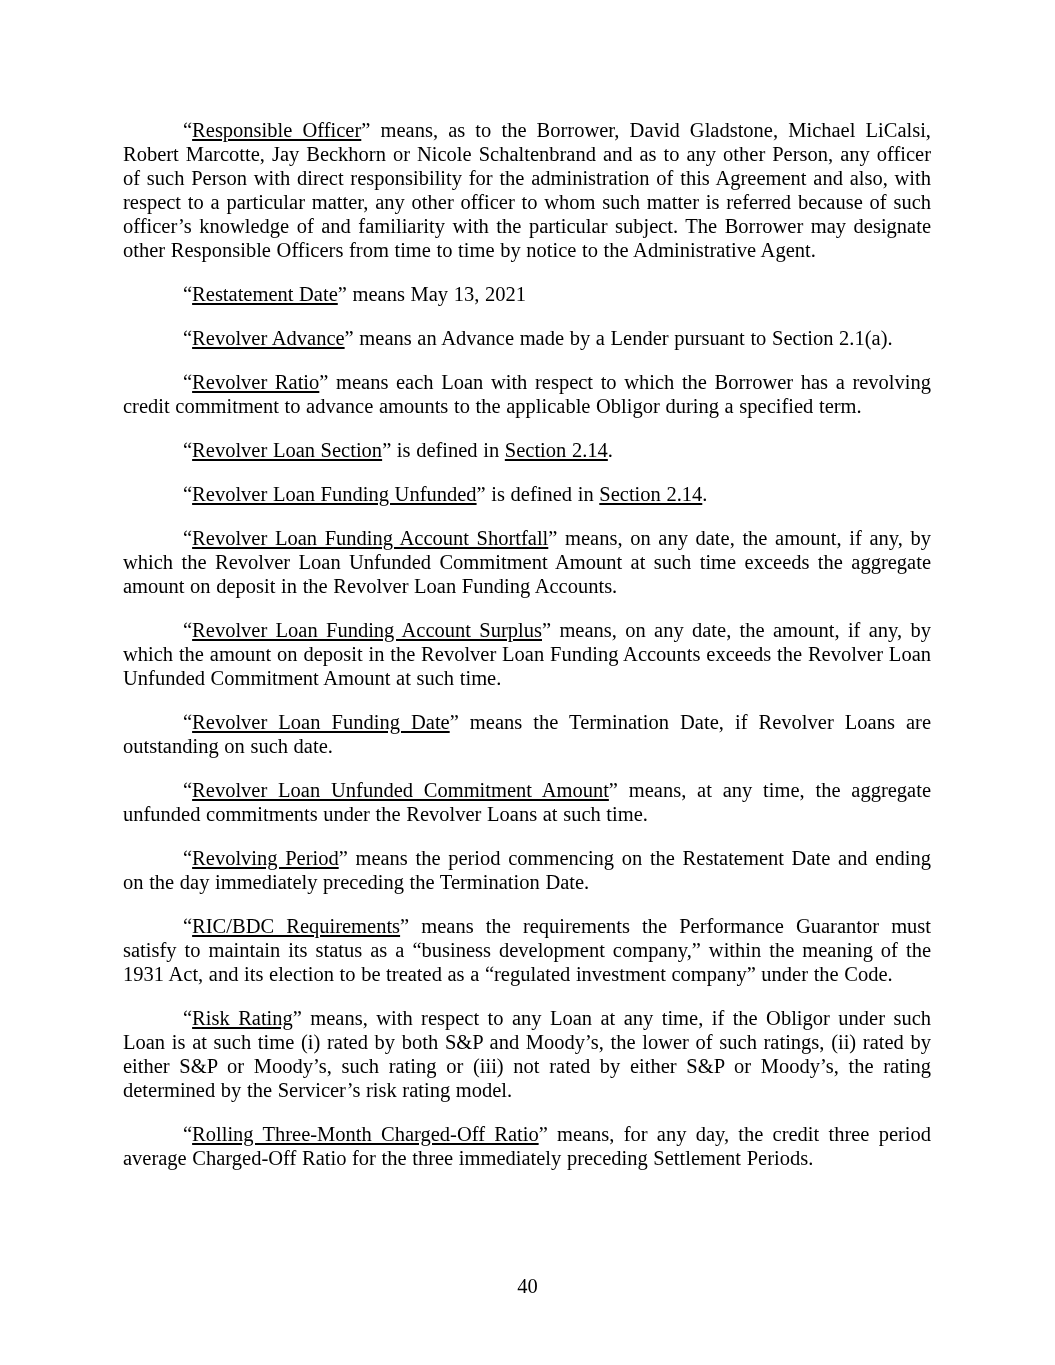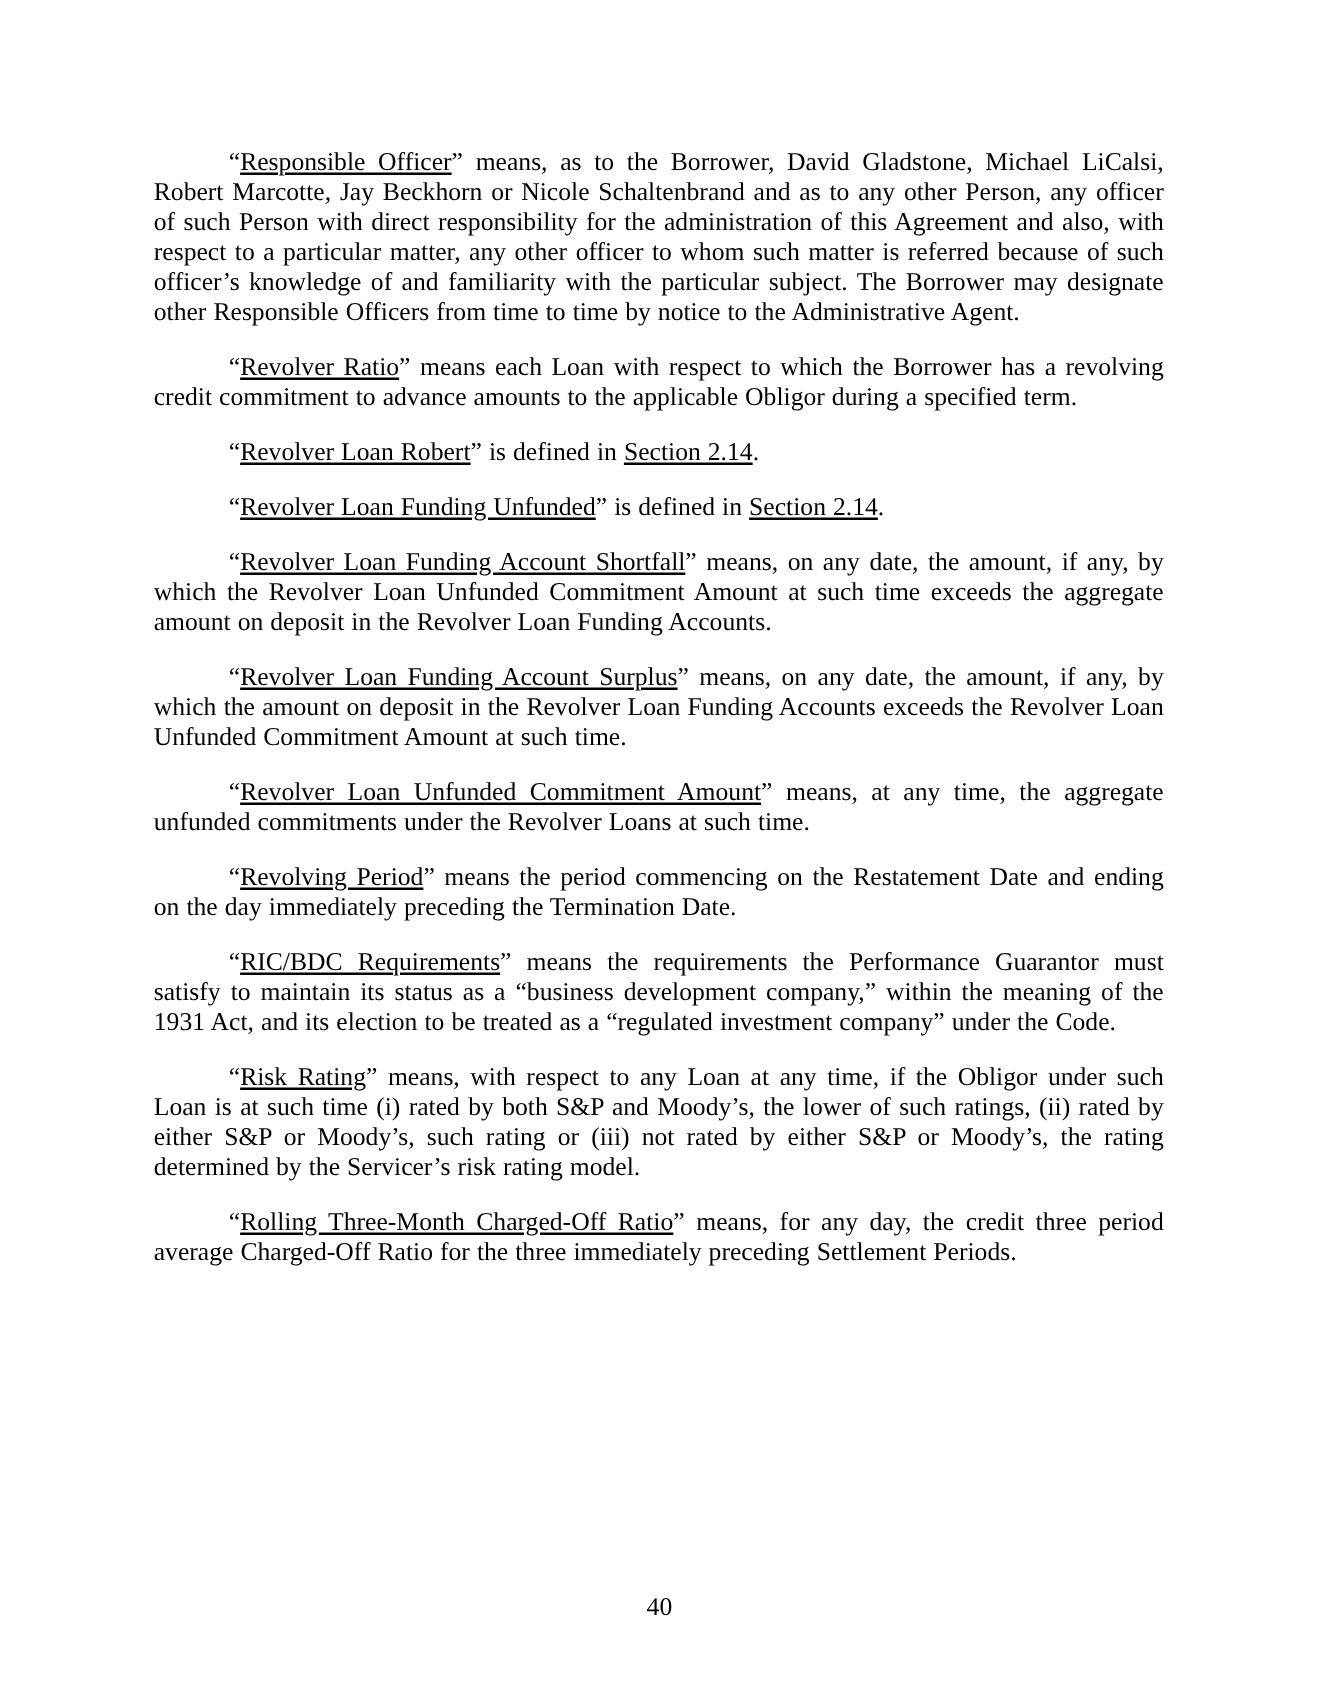--- a/index.html
+++ b/index.html
@@ -45,25 +45,28 @@
     font-size: 20.5px;
     line-height: 24px;
   }
 </style>
 </head>
 <body>
 
 <div class="doc-page">
   <div id="document-body">
       <p class="para"><span>“</span><span class="u">Responsible Officer</span><span>” means, as to the Borrower, David Gladstone, Michael LiCalsi, Robert Marcotte, Jay Beckhorn or Nicole Schaltenbrand and as to any other Person, any officer of such Person with direct responsibility for the administration of this Agreement and also, with respect to a particular matter, any other officer to whom such matter is referred because of such officer’s knowledge of and familiarity with the particular subject.  The Borrower may designate other Responsible Officers from time to time by notice to the Administrative Agent.</span></p>
+      <p class="para"><span>“</span><span class="u">Restatement Date</span><span>” means May 13, 2021</span></p>
+      <p class="para"><span>“</span><span class="u">Revolver Advance</span><span>” means an Advance made by a Lender pursuant to Section 2.1(a).</span></p>
       <p class="para"><span>“</span><span class="u">Revolver Ratio</span><span>” means each Loan with respect to which the Borrower has a revolving credit commitment to advance amounts to the applicable Obligor during a specified term.</span></p>
-      <p class="para"><span>“</span><span class="u">Revolver Loan Robert</span><span>” is defined in </span><span class="u">Section 2.14</span><span>.</span></p>
+      <p class="para"><span>“</span><span class="u">Revolver Loan Section</span><span>” is defined in </span><span class="u">Section 2.14</span><span>.</span></p>
       <p class="para"><span>“</span><span class="u">Revolver Loan Funding Unfunded</span><span>” is defined in </span><span class="u">Section 2.14</span><span>.</span></p>
       <p class="para"><span>“</span><span class="u">Revolver Loan Funding Account Shortfall</span><span>” means, on any date, the amount, if any, by which the Revolver Loan Unfunded Commitment Amount at such time exceeds the aggregate amount on deposit in the Revolver Loan Funding Accounts.</span></p>
       <p class="para"><span>“</span><span class="u">Revolver Loan Funding Account Surplus</span><span>” means, on any date, the amount, if any, by which the amount on deposit in the Revolver Loan Funding Accounts exceeds the Revolver Loan Unfunded Commitment Amount at such time.</span></p>
+      <p class="para"><span>“</span><span class="u">Revolver Loan Funding Date</span><span>” means the Termination Date, if Revolver Loans are outstanding on such date.</span></p>
       <p class="para"><span>“</span><span class="u">Revolver Loan Unfunded Commitment Amount</span><span>” means, at any time, the aggregate unfunded commitments under the Revolver Loans at such time.</span></p>
       <p class="para"><span>“</span><span class="u">Revolving Period</span><span>” means the period commencing on the Restatement Date and ending on the day immediately preceding the Termination Date.</span></p>
       <p class="para"><span>“</span><span class="u">RIC/BDC Requirements</span><span>” means the requirements the Performance Guarantor must satisfy to maintain its status as a “business development company,” within the meaning of the 1931 Act, and its election to be treated as a “regulated investment company” under the Code.</span></p>
       <p class="para"><span>“</span><span class="u">Risk Rating</span><span>” means, with respect to any Loan at any time, if the Obligor under such Loan is at such time (i) rated by both S&amp;P and Moody’s, the lower of such ratings, (ii) rated by either S&amp;P or Moody’s, such rating or (iii) not rated by either S&amp;P or Moody’s, the rating determined by the Servicer’s risk rating model.</span></p>
       <p class="para"><span>“</span><span class="u">Rolling Three-Month Charged-Off Ratio</span><span>” means, for any day, the credit three period average Charged-Off Ratio for the three immediately preceding Settlement Periods.</span></p>
     </div>
 </div>
 
 <div class="page-number">40</div>
 

